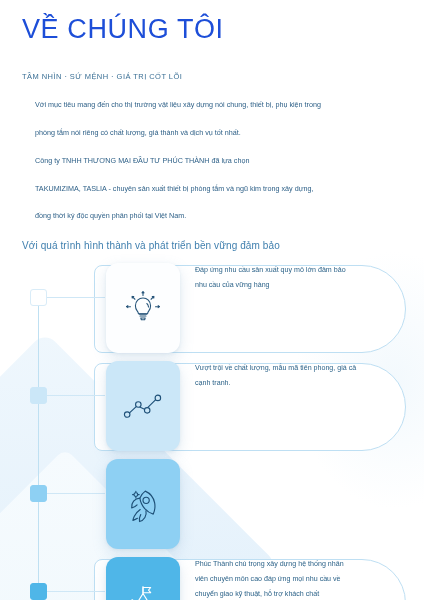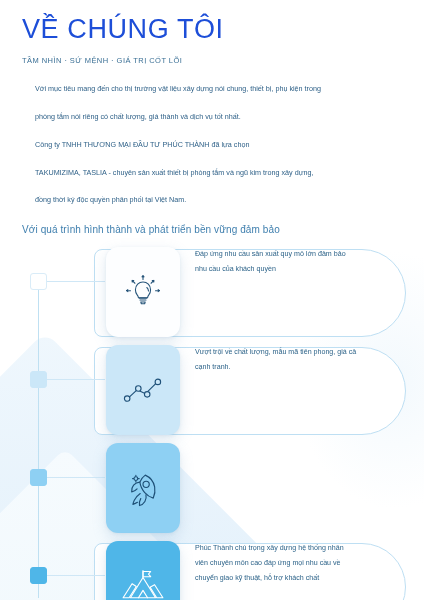--- a/index.html
+++ b/index.html
@@ -66,21 +66,21 @@
   .page-title {
     font-size: 27px;
     line-height: 1.12;
     font-weight: 400;
     letter-spacing: 0.6px;
     color: #1d4ed8;
     font-family: "Liberation Sans", "DejaVu Sans", sans-serif;
   }
 
   .page-subtitle {
-    margin-top: 12px;
+    margin-top: 28px;
     font-size: 7.5px;
     letter-spacing: 0.45px;
     color: #3a6f95;
     font-weight: 400;
   }
 
   .intro {
     margin-top: 17px;
     font-size: 7.2px;
     line-height: 2.05;
@@ -233,21 +233,21 @@
 
     <div class="rail-line"></div>
 
     <div class="row row-1">
       <div class="node"></div>
       <div class="node-connector"></div>
 
       <div class="text-card">
         <div class="body">
           <span>Đáp ứng nhu cầu sản xuất quy mô lớn đảm bảo</span>
-          <span>nhu cầu của khách quyền</span>
+          <span>nhu cầu của vững hàng</span>
         </div>
       </div>
 
       <div class="tile">
         <span>
           <svg width="40" height="40" viewBox="0 0 48 48" fill="none" stroke="#27557a" stroke-width="1.3" stroke-linecap="round" stroke-linejoin="round">
             <path d="M17 27.5c-1.3-1.7-2.1-3.9-2.1-6.2 0-5.3 4.1-9.4 9.1-9.4s9.1 4.1 9.1 9.4c0 2.3-.8 4.5-2.1 6.2-.9 1.2-1.4 2.1-1.5 3.4h-11c-.1-1.3-.6-2.2-1.5-3.4z"></path>
             <path d="M19.6 31.3h8.8"></path>
             <path d="M20.4 33.6h7.2"></path>
             <path d="M21.3 35.9h5.4l-.7 2.2h-4z"></path>

